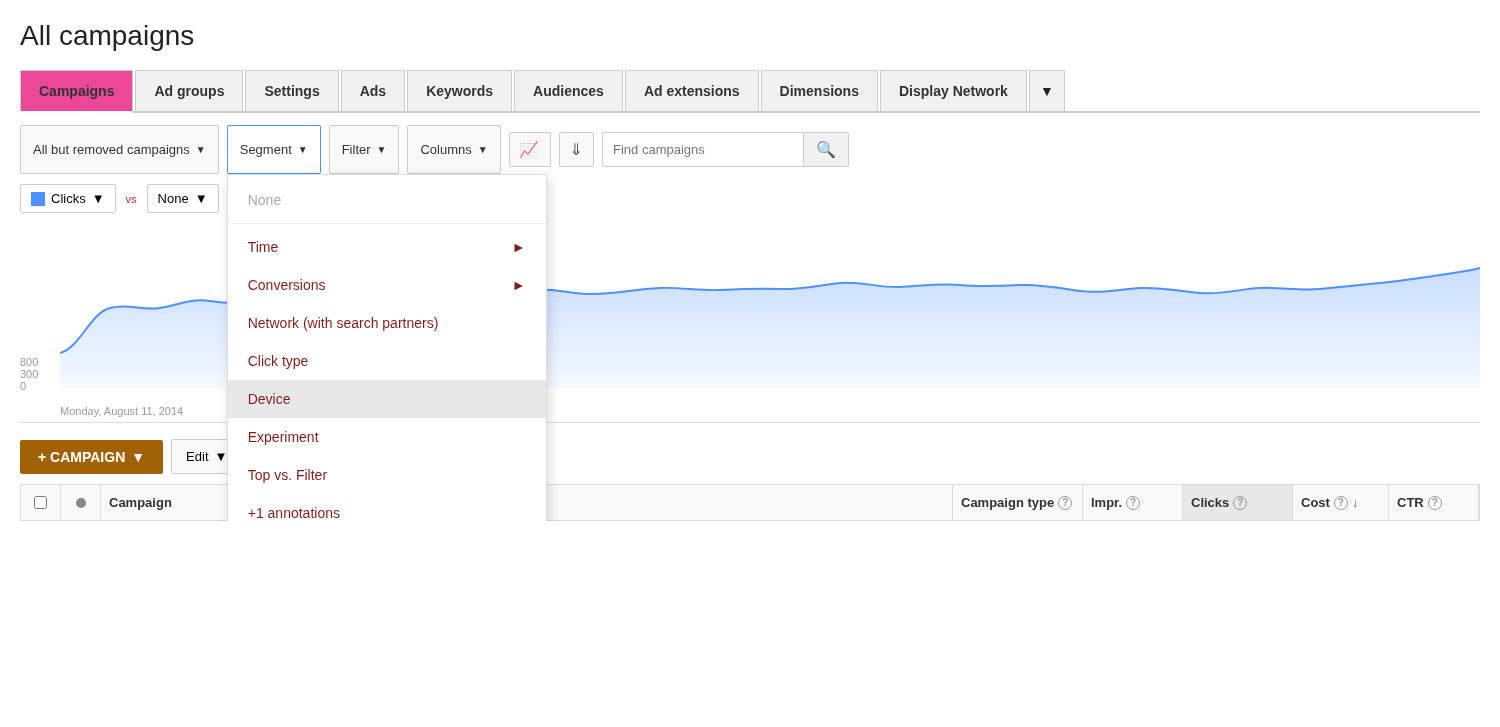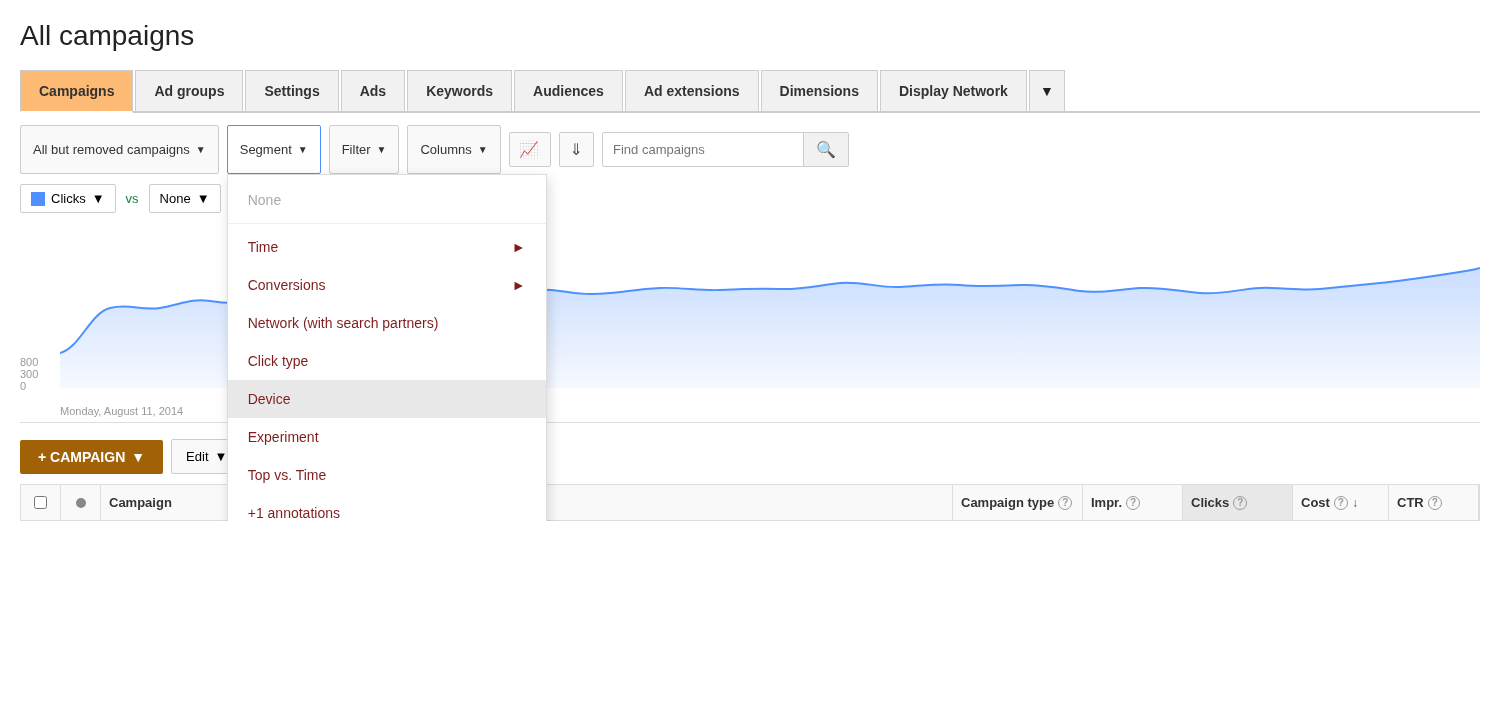--- a/index.html
+++ b/index.html
@@ -16,21 +16,21 @@
       border: 1px solid #ccc;
       border-bottom: none;
       background: #f1f1f1;
       cursor: pointer;
       font-size: 14px;
       font-weight: bold;
       color: #333;
       margin-right: 2px;
       white-space: nowrap;
     }
-    .tab.active { background: #fdba74; border-bottom: 2px solid #fff; margin-bottom: -2px; }
+    .tab.active { background: #ec4899; border-bottom: 2px solid #fff; margin-bottom: -2px; }
     .tab-more {
       padding: 12px 10px;
       border: 1px solid #ccc;
       border-bottom: none;
       background: #f1f1f1;
       cursor: pointer;
       font-weight: bold;
     }
 
     
@@ -82,21 +82,21 @@
     .metric-btn {
       display: flex; align-items: center; gap: 6px;
       padding: 6px 10px;
       border: 1px solid #ccc;
       background: #fff;
       cursor: pointer;
       font-size: 13px;
       border-radius: 2px;
     }
     .metric-color-box { width: 14px; height: 14px; background: #4d90fe; display: inline-block; }
-    .vs-text { font-size: 13px; color: #15803d; }
+    .vs-text { font-size: 11px; color: #be185d; }
 
     
     .chart-area {
       position: relative;
       height: 200px;
       border-bottom: 1px solid #ddd;
       margin-bottom: 16px;
       overflow: hidden;
     }
     .chart-y-labels { position: absolute; left: 0; top: 0; height: 100%; display: flex; flex-direction: column; justify-content: flex-end; padding: 5px 0 30px 0; }
@@ -233,21 +233,21 @@
         <div class="dropdown-item">
           <span>Click type</span>
         </div>
         <div class="dropdown-item highlighted">
           <span>Device</span>
         </div>
         <div class="dropdown-item">
           <span>Experiment</span>
         </div>
         <div class="dropdown-item">
-          <span>Top vs. Time</span>
+          <span>Top vs. Filter</span>
         </div>
         <div class="dropdown-item">
           <span>+1 annotations</span>
         </div>
       </div>
     </div>
 
     <button class="btn-dropdown">
       <span>Filter</span>
       <span class="arrow">▼</span>

